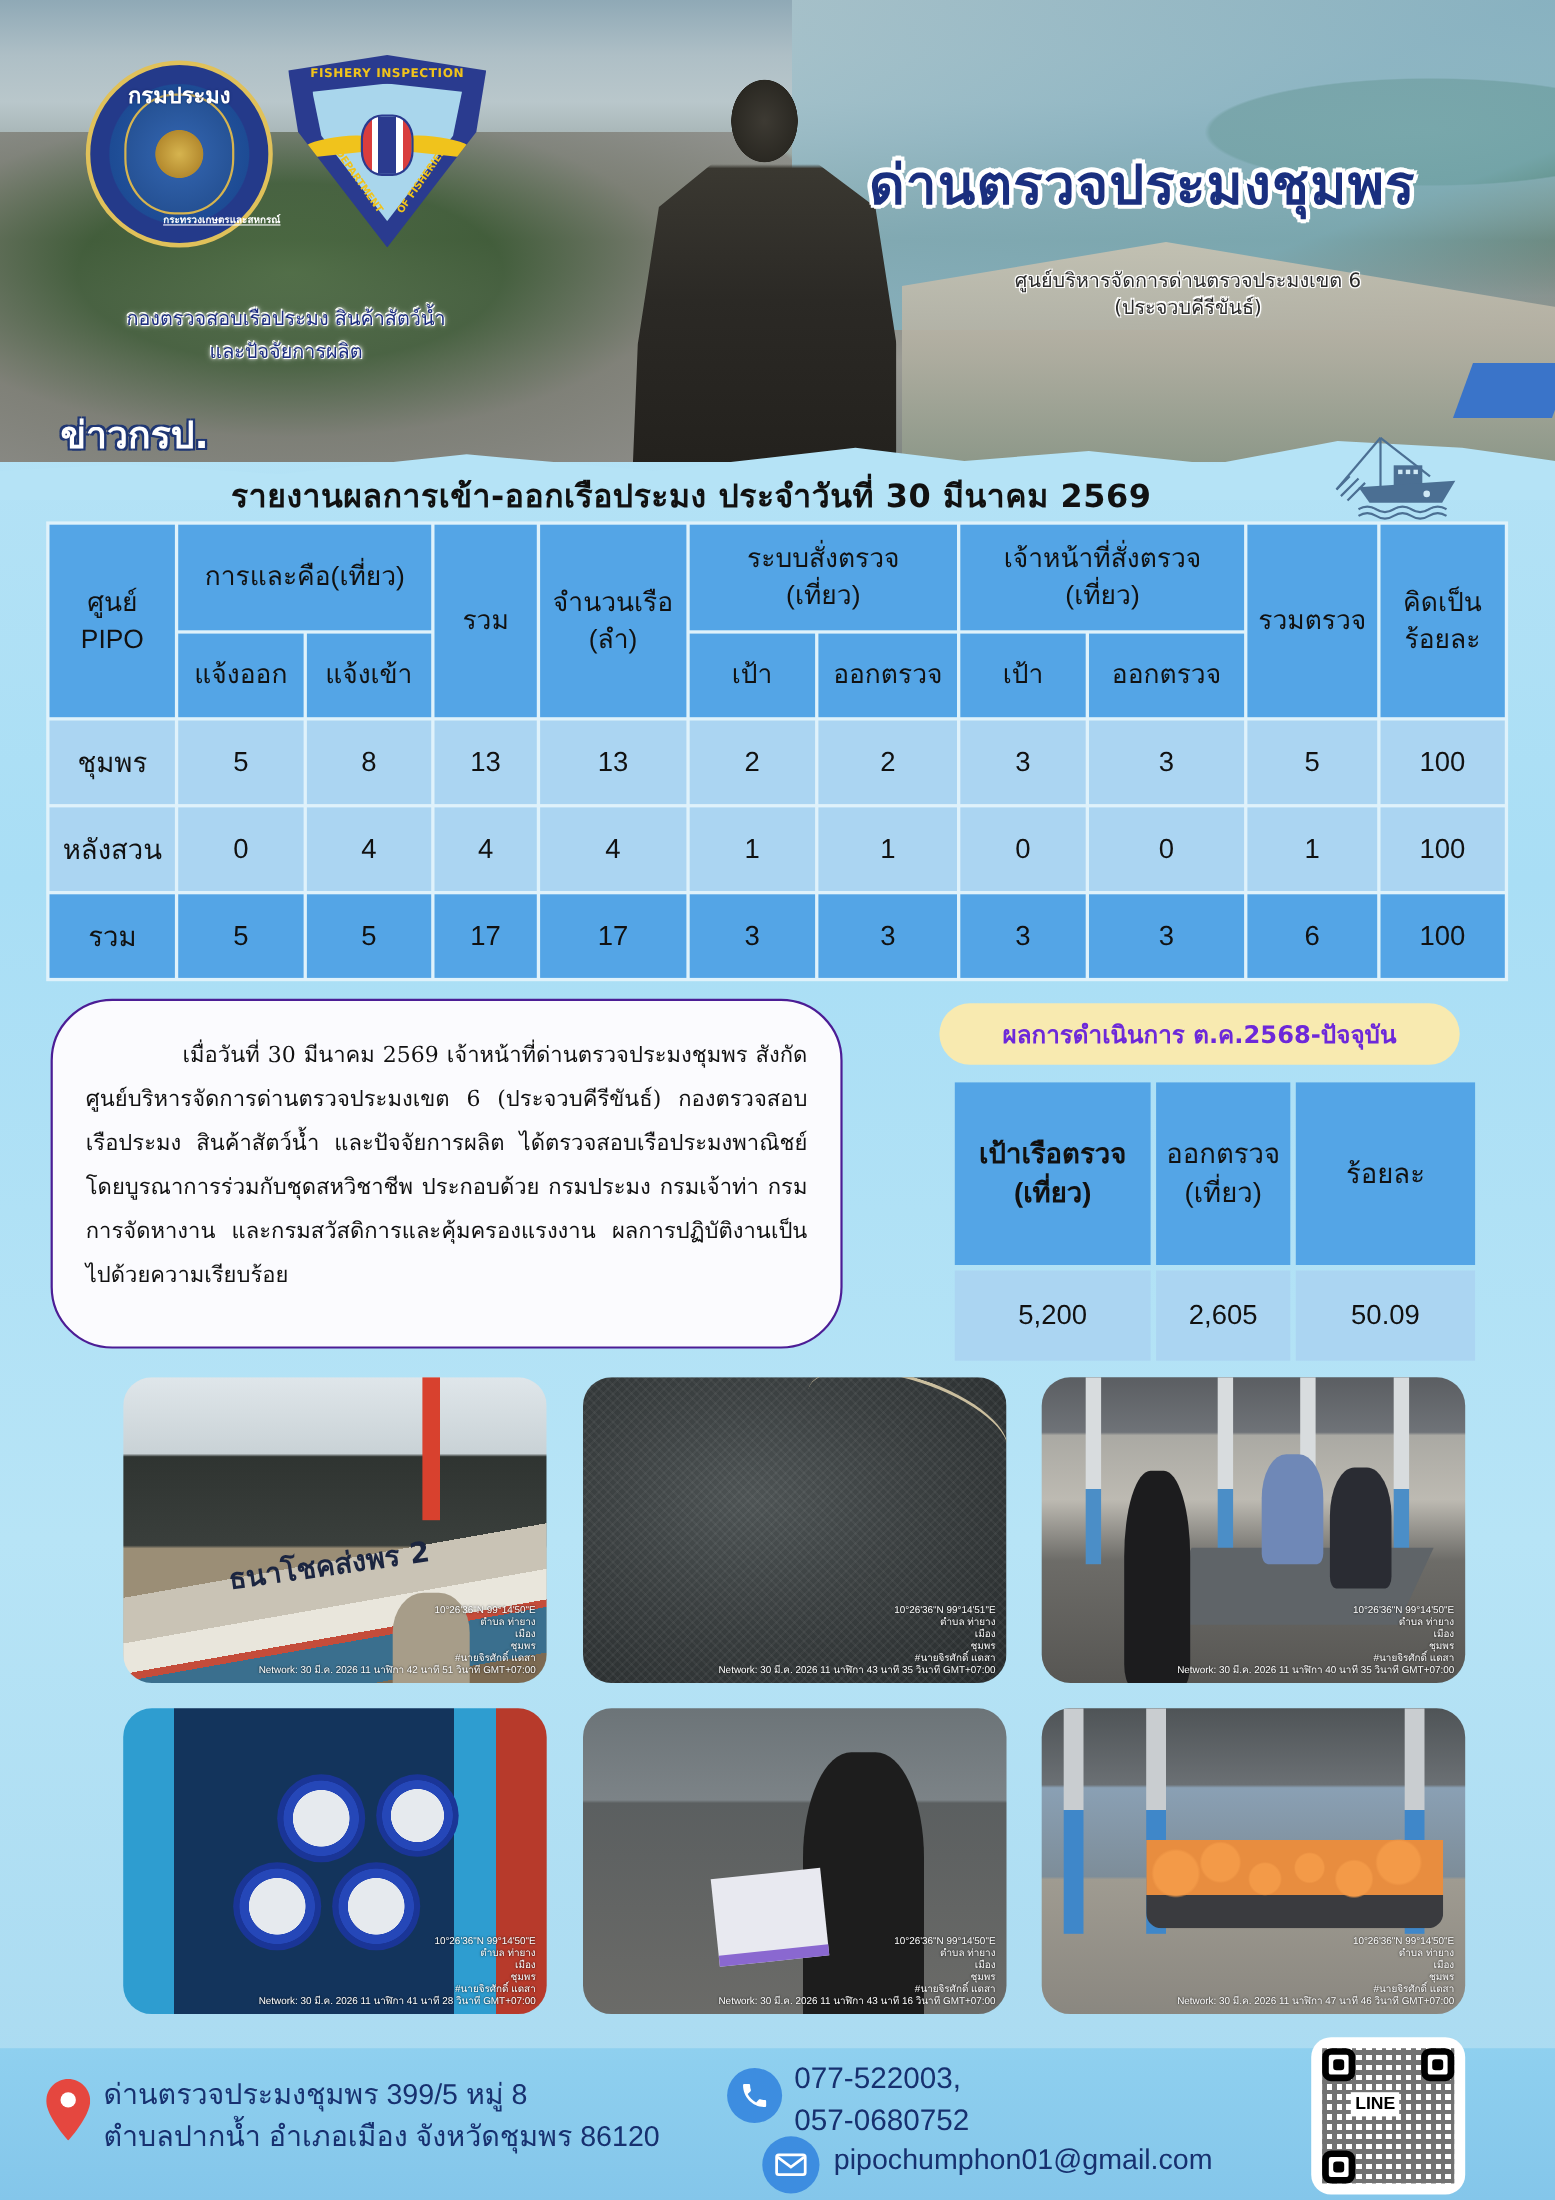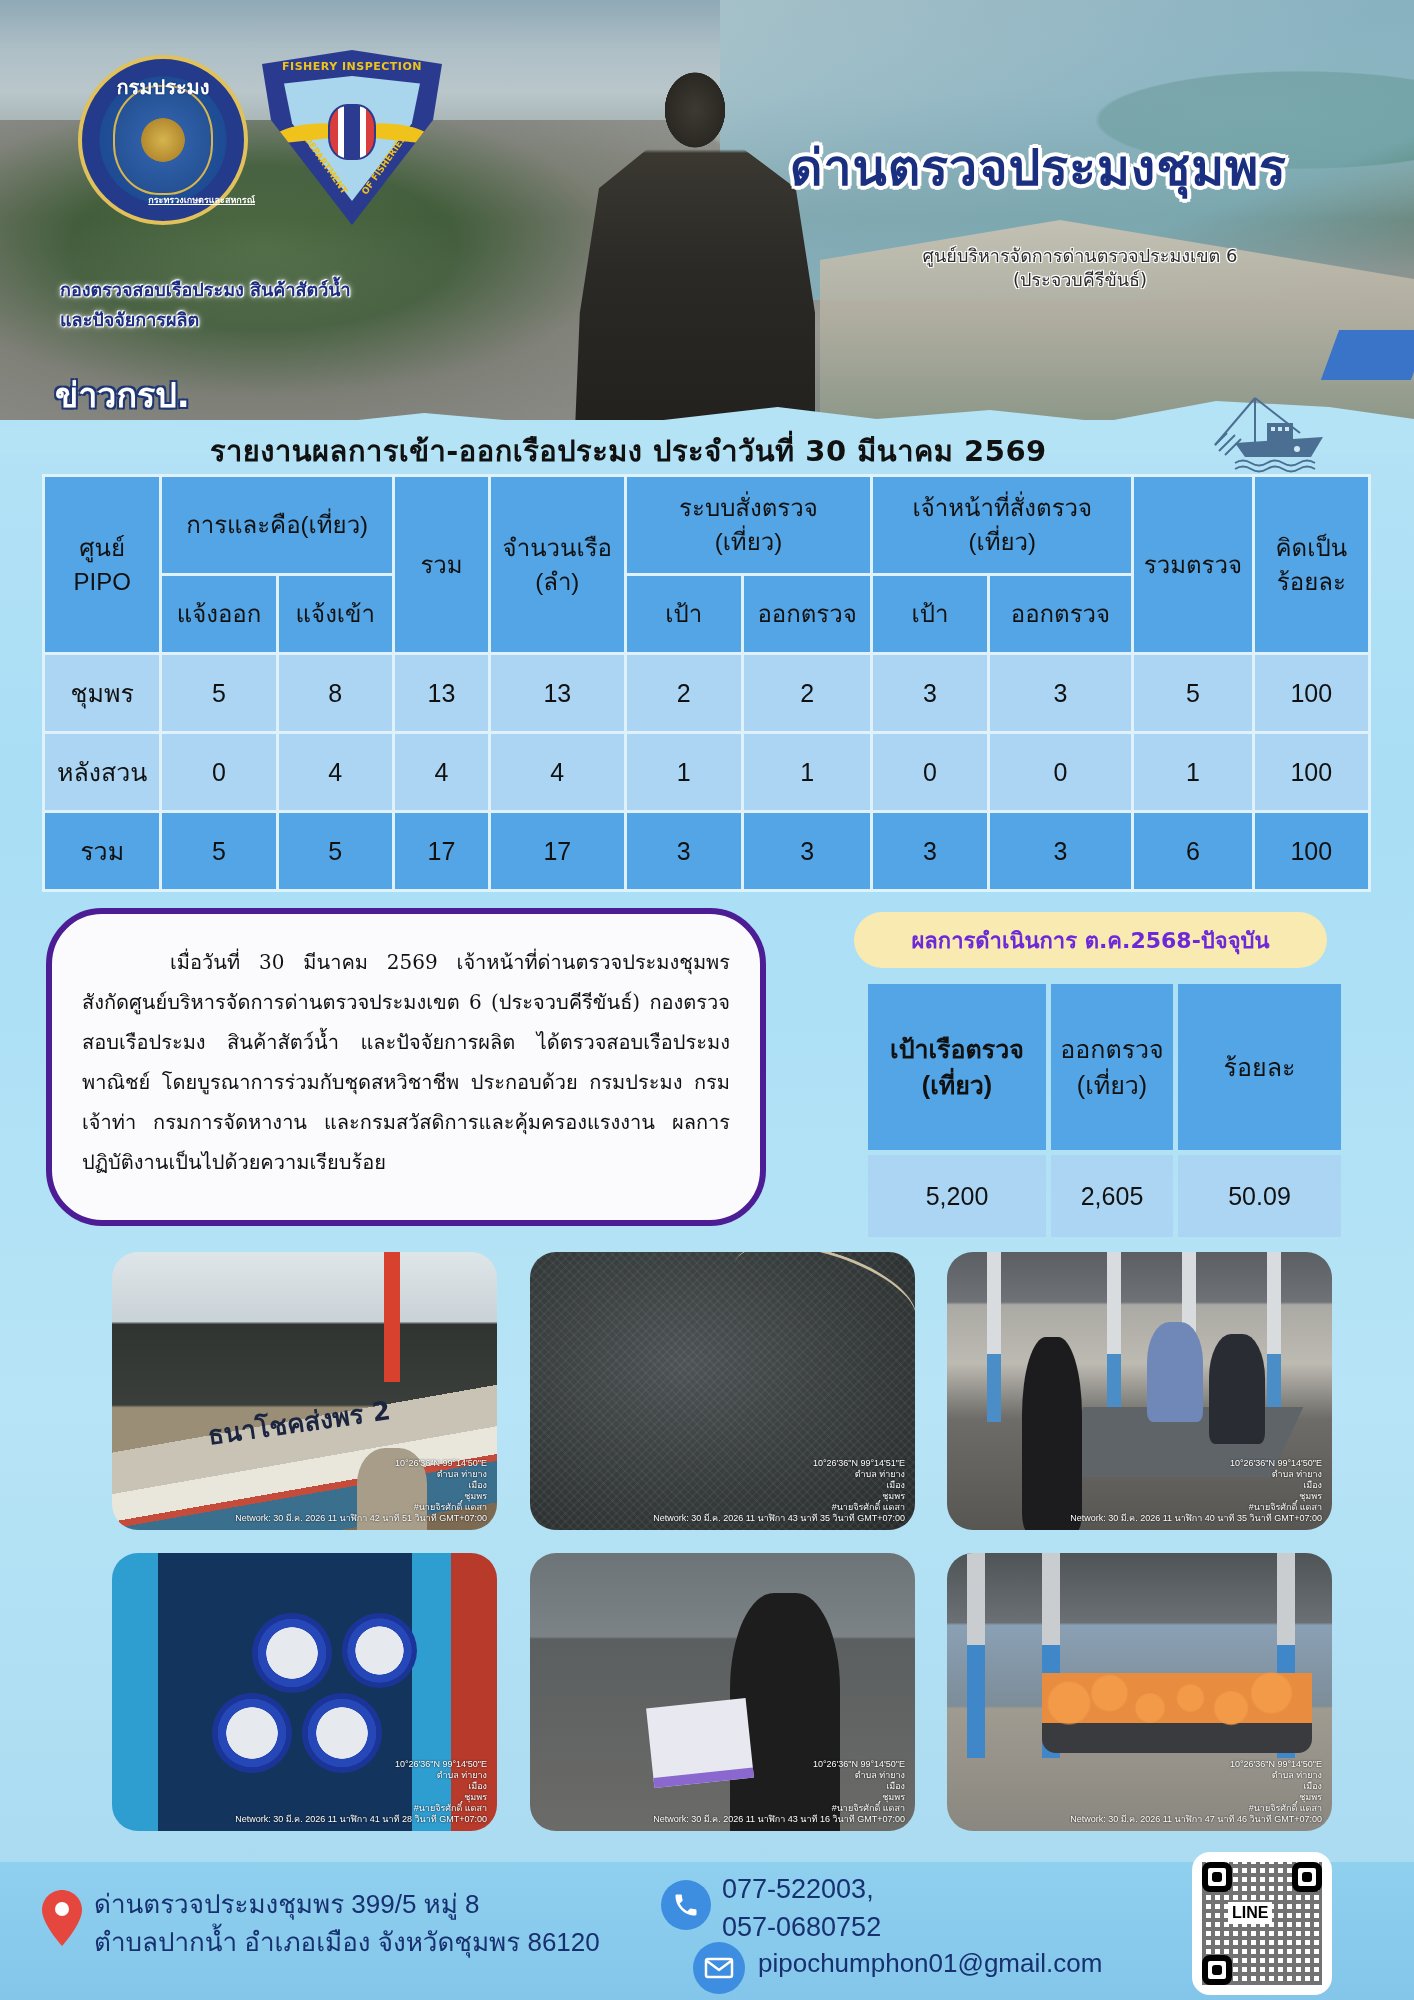--- a/index.html
+++ b/index.html
@@ -88,22 +88,22 @@
     position: absolute; top: 10px; left: 0; width: 100%; text-align: center;
     font-size: 11px; font-weight: bold; color: #f0c31c; letter-spacing: .5px;
   }
   .logo-fi .fi-left {
     position: absolute; left: 30px; top: 110px; font-size: 9px; font-weight: bold; color: #f0c31c; transform: rotate(55deg);
   }
   .logo-fi .fi-right {
     position: absolute; right: 24px; top: 110px; font-size: 9px; font-weight: bold; color: #f0c31c; transform: rotate(-55deg);
   }
   .division-name {
-    position: absolute; left: 60px; top: 275px; width: 400px; 
-    font-size: 18px; font-weight: bold; color: #1c2d80; line-height: 30px;
+    position: absolute; left: 60px; top: 275px; width: 400px; text-align: center;
+    font-size: 18px; font-weight: normal; color: #1c2d80; line-height: 30px;
     text-shadow: 0 0 3px #fff, 0 0 3px #fff, 0 0 6px #fff, 1px 1px 0 #fff, -1px -1px 0 #fff;
   }
   .news-tag {
     position: absolute; left: 55px; top: 368px; font-size: 34px; font-weight: bold; color: #fff;
     text-shadow: 2px 2px 0 #1f3673, -2px -2px 0 #1f3673, 2px -2px 0 #1f3673, -2px 2px 0 #1f3673;
   }
   .station-title {
     position: absolute; left: 790px; top: 128px; font-size: 50px; font-weight: bold; color: #1a2f7f;
     text-shadow: 3px 3px 0 #fff, -3px -3px 0 #fff, 3px -3px 0 #fff, -3px 3px 0 #fff, 0 4px 0 #fff, 4px 0 0 #fff, 0 -4px 0 #fff, -4px 0 0 #fff;
     letter-spacing: 1px;
@@ -137,21 +137,21 @@
   }
   .main-table th { background: #54a5e6; font-weight: normal; line-height: 34px; }
   .main-table .r-top th { height: 96px; }
   .main-table .r-sub th { height: 76px; }
   .main-table td { height: 76px; background: #abd5f2; font-size: 25px; }
   .main-table tr.total td { background: #54a5e6; }
 
   
   .summary-card {
     position: absolute; left: 46px; top: 908px; width: 720px; height: 318px;
-    background: #fbfbfe; border: 6px solid #4c1d95; border-radius: 56px;
+    background: #fbfbfe; border: 2px solid #4c1d95; border-radius: 56px;
     padding: 28px 30px 0 30px;
   }
   .summary-card p {
     font-family: "DejaVu Serif", serif; font-size: 20px; line-height: 40px; color: #111;
     text-align: justify; text-indent: 88px;
   }
 
   
   .ytd-pill {
     position: absolute; left: 854px; top: 912px; width: 473px; height: 56px; border-radius: 28px;

